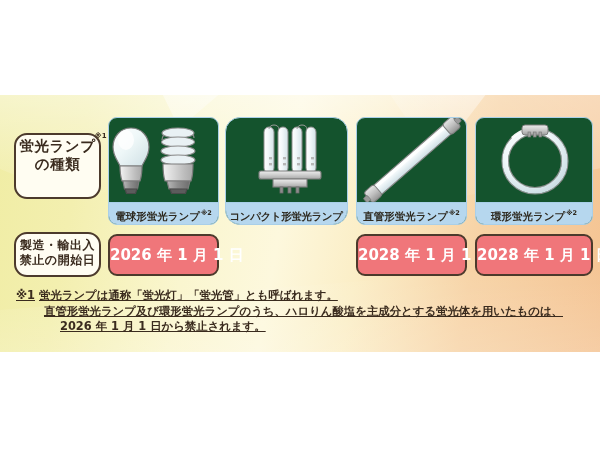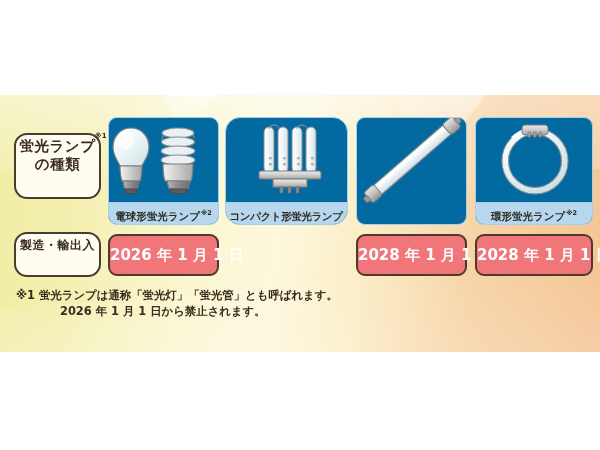--- a/index.html
+++ b/index.html
@@ -100,21 +100,21 @@
     font-size: 12px;
     padding-top: 4px;
   }
 
   
   .panel {
     position: absolute;
     box-sizing: border-box;
     top: 117px;
     height: 108px;
-    background: #0369a1;
+    background: #14532d;
     border: 1.6px solid #a9cfe8;
     border-radius: 9px;
     overflow: hidden;
   }
   .panel .art {
     position: relative;
     height: 85px;
     width: 100%;
   }
   .panel .cap {
@@ -169,21 +169,21 @@
     position: absolute;
     left: 16px;
     top: 288px;
     width: 575px;
     color: #3a2b1e;
     font-size: 11.4px;
     font-weight: bold;
     line-height: 15.6px;
     white-space: nowrap;
   }
-  #notes .row { display: block; }
+  #notes .row { display: block; text-decoration: underline; }
   #notes .indent { padding-left: 28px; }
   #notes .indent2 { padding-left: 44px; }
   #notes .mark { margin-right: 4px; }
 
   
   .art svg { display: block; margin: 0 auto; }
 </style>
 </head>
 <body>
 
@@ -196,20 +196,21 @@
     <div class="ray ray4"></div>
   </div>
 
   <div class="badge" id="badge-types">
     <span class="line1"><span>蛍光ランプ</span><span class="sup">※1</span></span><br>
     <span>の種類</span>
   </div>
 
   <div class="badge" id="badge-ban">
     <span>製造・輸出入</span><br>
+    <span>禁止の開始日</span>
   </div>
 
   <div class="panel" id="panel-0">
     <div class="art">
       <svg width="111" height="85" viewBox="0 0 111 85">
         <defs>
           <linearGradient id="gBulb" x1="0" y1="0" x2="1" y2="1">
             <stop offset="0%" stop-color="#ffffff"></stop>
             <stop offset="45%" stop-color="#eef7f8"></stop>
             <stop offset="100%" stop-color="#cfe0e4"></stop>
@@ -321,20 +322,21 @@
         <g transform="rotate(-41 55 42)">
           <rect x="-2" y="36" width="114" height="12" rx="6" fill="url(#gStr)" stroke="#8a8a8a" stroke-width="1.1"></rect>
           <rect x="-3" y="35" width="13" height="14" rx="3" fill="url(#gCap)" stroke="#7d7d7d" stroke-width="1"></rect>
           <rect x="101" y="35" width="13" height="14" rx="3" fill="url(#gCap)" stroke="#7d7d7d" stroke-width="1"></rect>
           <rect x="-7" y="39" width="5" height="6" rx="1" fill="#9a9a9a" stroke="#7d7d7d" stroke-width=".8"></rect>
           <rect x="113" y="39" width="5" height="6" rx="1" fill="#9a9a9a" stroke="#7d7d7d" stroke-width=".8"></rect>
           <rect x="12" y="37.5" width="88" height="2.6" rx="1.3" fill="#ffffff" opacity=".85"></rect>
         </g>
       </svg>
     </div>
+    <div class="cap"><span>直管形蛍光ランプ</span><span class="sup">※2</span></div>
   </div>
 
   <div class="panel" id="panel-3">
     <div class="art">
       <svg width="118" height="85" viewBox="0 0 118 85">
         <defs>
           <radialGradient id="gRing" cx="40%" cy="35%" r="70%">
             <stop offset="0%" stop-color="#ffffff"></stop>
             <stop offset="60%" stop-color="#f0f7f9"></stop>
             <stop offset="100%" stop-color="#cedfe5"></stop>
@@ -359,16 +361,17 @@
     </div>
     <div class="cap"><span>環形蛍光ランプ</span><span class="sup">※2</span></div>
   </div>
 
   <div class="datebox" id="date-0">2026 年 1 月 1 日</div>
   <div class="datebox" id="date-2">2028 年 1 月 1 日</div>
   <div class="datebox" id="date-3">2028 年 1 月 1 日</div>
 
   <div id="notes">
     <span class="row"><span class="mark">※1</span><span>蛍光ランプは通称「蛍光灯」「蛍光管」とも呼ばれます。</span></span>
+    <span class="row indent"><span>直管形蛍光ランプ及び環形蛍光ランプのうち、ハロりん酸塩を主成分とする蛍光体を用いたものは、</span></span>
     <span class="row indent2"><span>2026 年 1 月 1 日から禁止されます。</span></span>
   </div>
 
 </div>
 
 </body></html>

